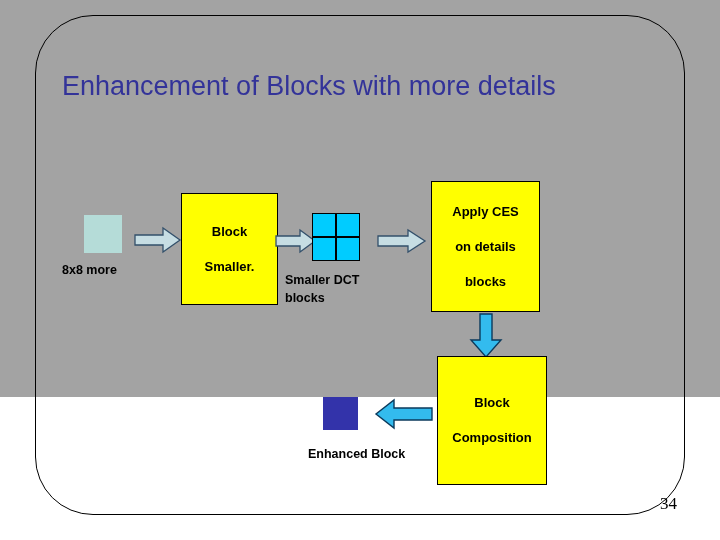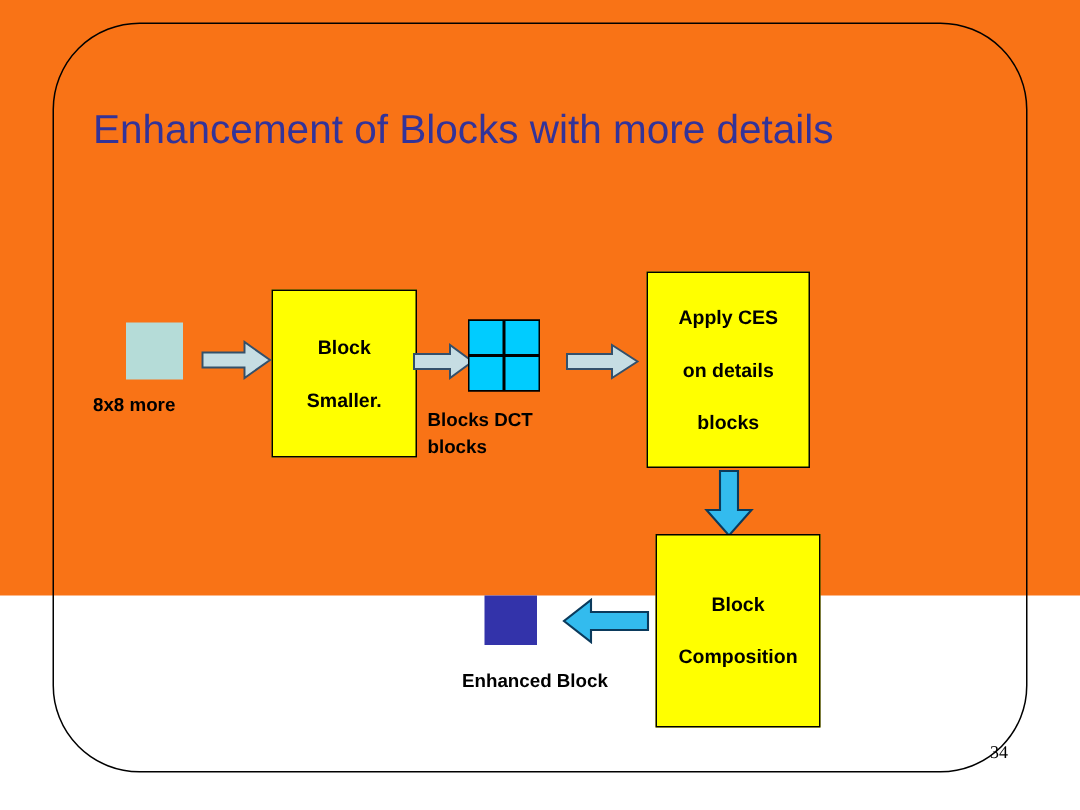--- a/index.html
+++ b/index.html
@@ -11,21 +11,21 @@
     height: 540px;
     background: #ffffff;
     font-family: "Liberation Sans", sans-serif;
     overflow: hidden;
   }
 
   #slide {
     position: relative;
     width: 720px;
     height: 397px;
-    background: #f97316;
+    background: #a3a3a3;
   }
 
   
   #frame {
     position: absolute;
     left: 35px;
     top: 15px;
     width: 650px;
     height: 500px;
     border: 1px solid #000000;
@@ -118,21 +118,21 @@
   .arrow-right-pale svg { display: block; }
 
   .arrow-cyan { position: absolute; }
   .arrow-cyan svg { display: block; }
 
   
   #slide-number {
     position: absolute;
     left: 660px;
     top: 494px;
-    font-size: 12px;
+    font-size: 17px;
     color: #000000;
     font-family: "Liberation Serif", serif;
   }
 </style>
 </head>
 <body>
 
 <div id="slide">
 
   <div id="frame"></div>
@@ -162,21 +162,21 @@
     </svg>
   </div>
 
   <div id="dct-grid">
     <div></div>
     <div></div>
     <div></div>
     <div></div>
   </div>
 
-  <div class="plain-label" style="left:285px; top:272px;">Blocks DCT</div>
+  <div class="plain-label" style="left:285px; top:272px;">Smaller DCT</div>
   <div class="plain-label" style="left:285px; top:290px;">blocks</div>
 
   <div class="arrow-right-pale" style="left:377px; top:228px;">
     <svg width="50" height="26" viewBox="0 0 50 26">
       <polygon points="1,8 31,8 31,2 48,13 31,24 31,18 1,18" fill="#c6dde3" stroke="#33506b" stroke-width="1.3"></polygon>
     </svg>
   </div>
 
   <div class="yellow-box" style="left:431px; top:181px; width:109px; height:131px;">
     <span>

